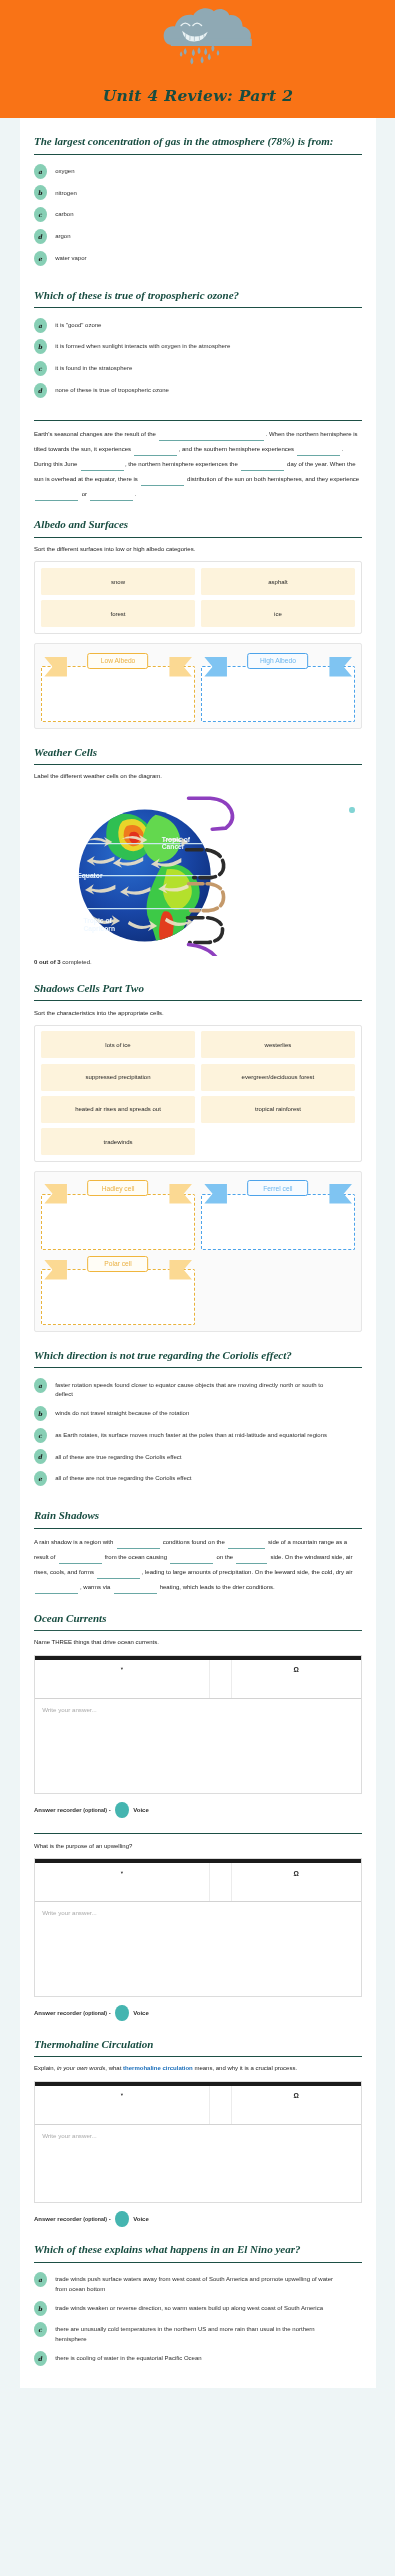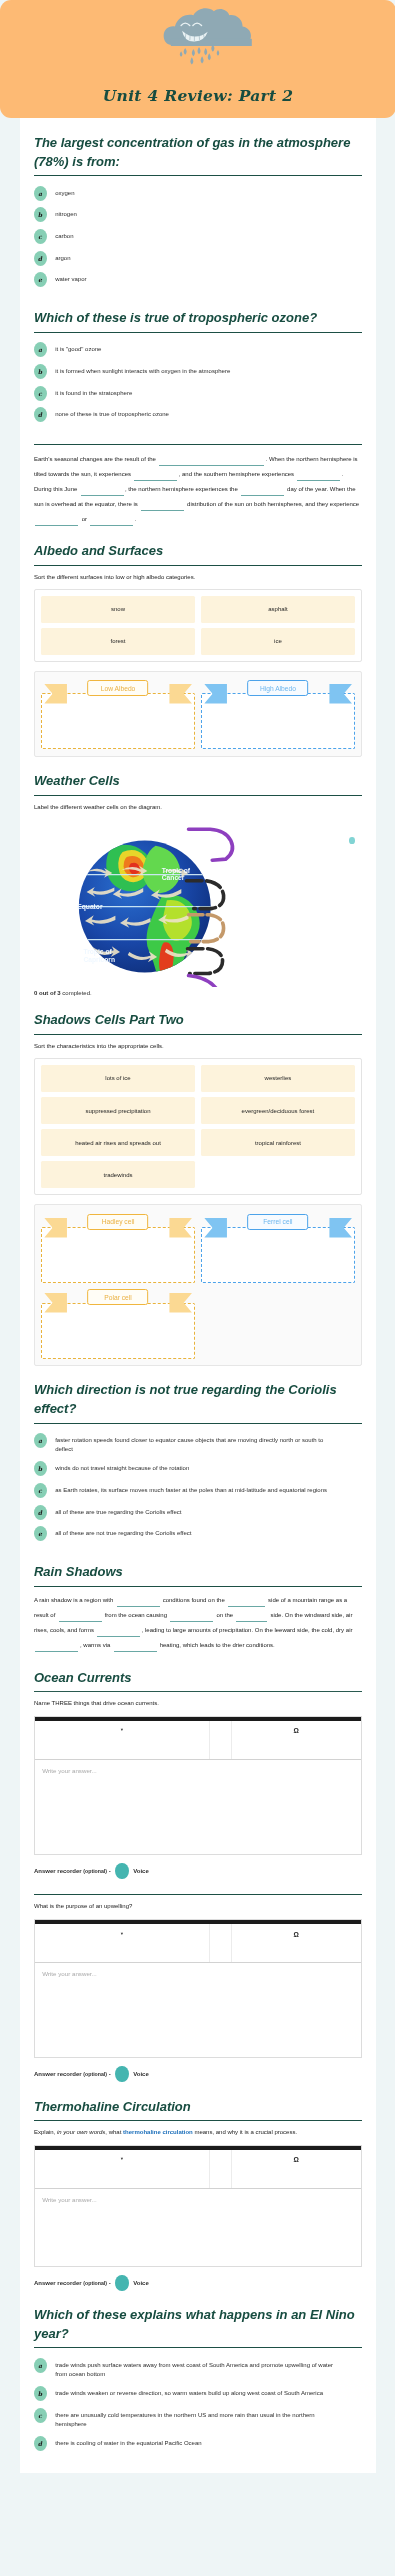--- a/index.html
+++ b/index.html
@@ -6,24 +6,23 @@
   body {
     width: 396px;
     background: #eef5f6;
     font-family: "Liberation Sans", sans-serif;
     color: #2e2e2e;
   }
   .page { width: 396px; }
 
   
   .hero {
-    background: #fdba74;
+    background: #f97316;
     padding: 5.2px 0 13.4px 0;
     text-align: center;
-    border-radius: 11px;
   }
   .cloud-wrap { width: 155px; margin: 0 auto; }
   .hero-title {
     font-family: "DejaVu Serif", serif;
     font-style: italic;
     font-weight: bold;
     font-size: 15.5px;
     color: #174c40;
     letter-spacing: 0.3px;
     margin-top: -3.1px;
@@ -31,24 +30,24 @@
 
   
   .card {
     background: #ffffff;
     margin: 0 19.6px;
     padding: 0 14.4px 15.5px 14.4px;
   }
   .block { padding-top: 15.5px; }
 
   .q-title {
-    font-family: Liberation Sans, sans-serif;
+    font-family: Liberation Serif, serif;
     font-style: italic;
     font-weight: bold;
-    font-size: 13px;
+    font-size: 11px;
     line-height: 1.45;
     color: #174c40;
     padding-bottom: 3.6px;
   }
   .q-title b { font-weight: bold; }
   .rule { border-bottom: 0.7px solid #1d4f45; margin-bottom: 6.2px; }
   .rule.light { border-bottom: 0.5px solid #2a5a50; }
 
   .prompt {
     font-size: 6px;

